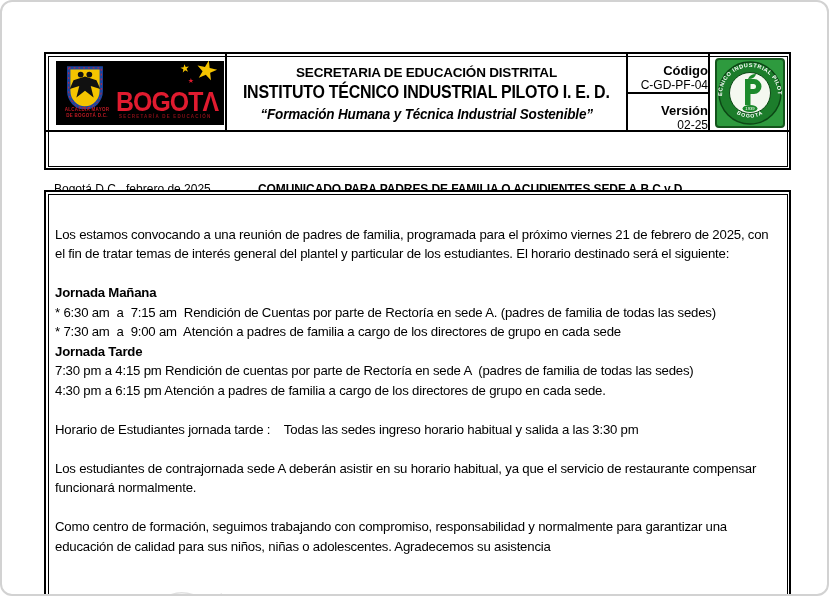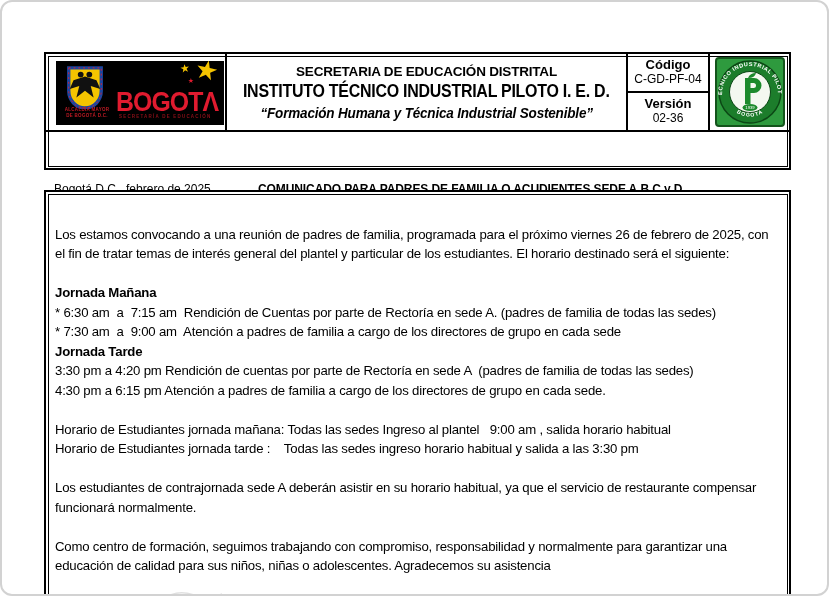--- a/index.html
+++ b/index.html
@@ -40,21 +40,21 @@
   
   .title-cell { display:flex; flex-direction:column; align-items:center; justify-content:center; padding-top:0; overflow:hidden; }
   .t1 { font-size:13.5px; font-weight:700; letter-spacing:-.2px; white-space:nowrap; }
   .t2 { font-size:19px; font-weight:800; letter-spacing:-.3px; white-space:nowrap;
         transform:scaleX(.84); transform-origin:center; margin-top:1px; }
   .t3 { font-size:15px; font-weight:700; font-style:italic; letter-spacing:-.2px; white-space:nowrap;
         transform:scaleX(.9); transform-origin:center; margin-top:2px; }
 
   
   .code-cell { display:flex; flex-direction:column; }
-  .code-half { flex:1; text-align:center; padding-top:3px; }
+  .code-half { flex:1; text-align:right; padding-top:9px; }
   .code-half:first-child { border-bottom:2px solid #000; }
   .code-lbl { font-size:13px; font-weight:700; }
   .code-val { font-size:12px; }
 
   
   .seal-cell { display:flex; align-items:center; justify-content:center; }
 
   
   .header-row2 { position:relative; height:41px;margin-top:40px; }
   .date-line { position:absolute; left:8px; top:10px; font-size:12px; }
@@ -103,21 +103,21 @@
         <div class="t3">“Formación Humana y Técnica Industrial Sostenible”</div>
       </div>
 
       <div class="cell cell-sep code-cell">
         <div class="code-half">
           <div class="code-lbl">Código</div>
           <div class="code-val">C-GD-PF-04</div>
         </div>
         <div class="code-half">
           <div class="code-lbl">Versión</div>
-          <div class="code-val">02-36</div>
+          <div class="code-val">02-25</div>
         </div>
       </div>
 
       <div class="cell seal-cell">
         <svg width="70" height="70" viewBox="0 0 70 70">
           <rect x="1" y="1" width="68" height="68" rx="3" fill="#2e9a3e" stroke="#14541c" stroke-width="2"></rect>
           <circle cx="35" cy="35" r="31" fill="#1c7d2b" stroke="#0c4715" stroke-width="1.5"></circle>
           <circle cx="35" cy="35" r="20.5" fill="#f4f8f0" stroke="#0c4715" stroke-width="1"></circle>
           <defs>
             <path id="arcTop" d="M 7 37 A 28 28 0 0 1 63 37" fill="none"></path>
@@ -139,30 +139,29 @@
 
     <div class="header-row2">
       <span class="date-line">Bogotá D.C., febrero de 2025</span>
       <span class="subject-line">COMUNICADO PARA PADRES DE FAMILIA O ACUDIENTES SEDE A,B,C y D</span>
     </div>
   </div>
 
   <div class="dbl doc-body">
     <div>
         <div class="gap"></div>
-        <div class="line">Los estamos convocando a una reunión de padres de familia, programada para el próximo viernes 26 de febrero de 2025, con el fin de tratar temas de interés general del plantel y particular de los estudiantes. El horario destinado será el siguiente:</div>
+        <div class="line">Los estamos convocando a una reunión de padres de familia, programada para el próximo viernes 21 de febrero de 2025, con el fin de tratar temas de interés general del plantel y particular de los estudiantes. El horario destinado será el siguiente:</div>
         <div class="gap"></div>
         <div class="line bold">Jornada Mañana</div>
         <div class="line">* 6:30 am  a  7:15 am  Rendición de Cuentas por parte de Rectoría en sede A. (padres de familia de todas las sedes)</div>
         <div class="line">* 7:30 am  a  9:00 am  Atención a padres de familia a cargo de los directores de grupo en cada sede</div>
         <div class="line bold">Jornada Tarde</div>
-        <div class="line">3:30 pm a 4:20 pm Rendición de cuentas por parte de Rectoría en sede A  (padres de familia de todas las sedes)</div>
+        <div class="line">7:30 pm a 4:15 pm Rendición de cuentas por parte de Rectoría en sede A  (padres de familia de todas las sedes)</div>
         <div class="line">4:30 pm a 6:15 pm Atención a padres de familia a cargo de los directores de grupo en cada sede.</div>
         <div class="gap"></div>
-        <div class="line">Horario de Estudiantes jornada mañana: Todas las sedes Ingreso al plantel   9:00 am , salida horario habitual</div>
         <div class="line">Horario de Estudiantes jornada tarde :    Todas las sedes ingreso horario habitual y salida a las 3:30 pm</div>
         <div class="gap"></div>
         <div class="line">Los estudiantes de contrajornada sede A deberán asistir en su horario habitual, ya que el servicio de restaurante compensar funcionará normalmente.</div>
         <div class="gap"></div>
         <div class="line">Como centro de formación, seguimos trabajando con compromiso, responsabilidad y normalmente para garantizar una educación de calidad para sus niños, niñas o adolescentes. Agradecemos su asistencia</div>
       </div>
   </div>
 
   <svg class="sig-mark" width="90" height="12" viewBox="0 0 90 12">
     <path d="M8 10 Q 20 4 34 9 T 62 8" fill="none" stroke="#d9d9d9" stroke-width="1.4"></path>

